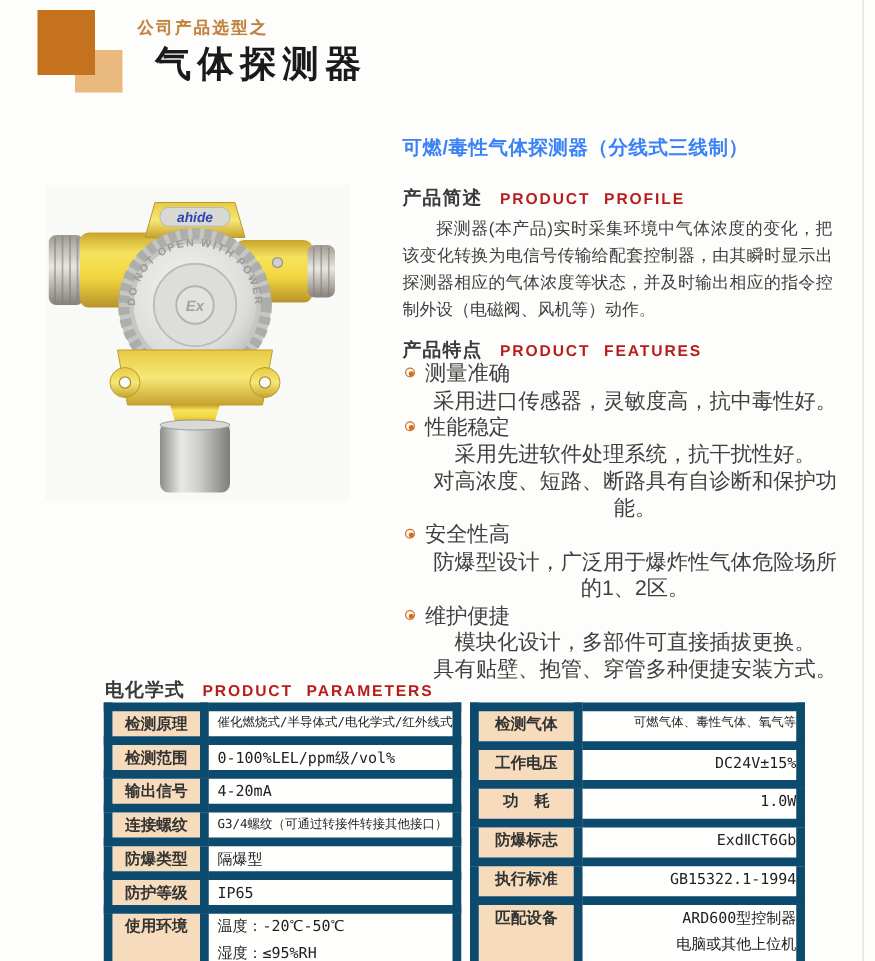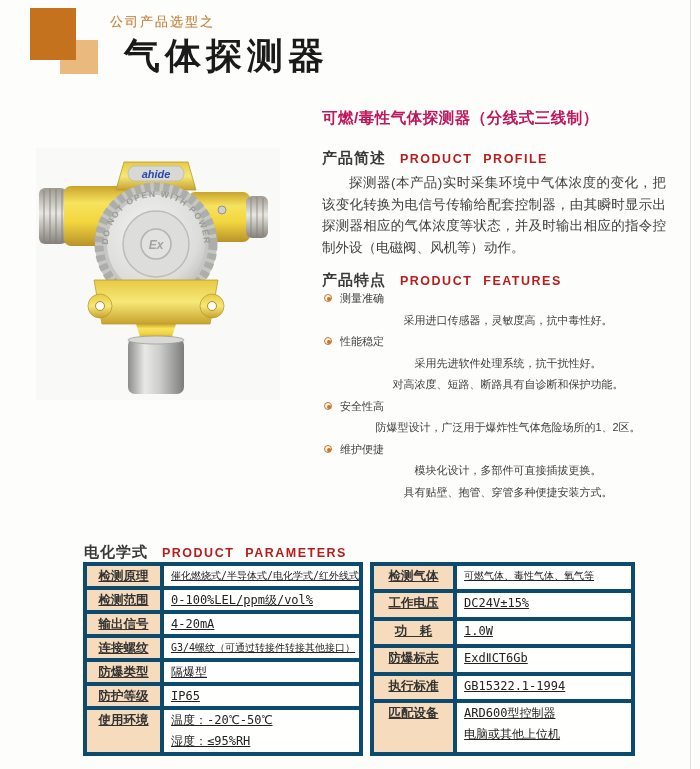--- a/index.html
+++ b/index.html
@@ -7,82 +7,82 @@
   .page {
     position:relative; width:700px; height:769px; margin:0 auto;
     background:#fdfdfb; overflow:hidden; color:#3c3c3c;
   }
   .right-rule { position:absolute; top:0; left:690px; width:1px; height:769px; background:#e0e0de; }
 
   
   .sq-dark  { position:absolute; left:30px; top:8px;  width:46px; height:52px; background:#c4721e; z-index:2; }
   .sq-light { position:absolute; left:60px; top:40px; width:38px; height:34px; background:#e9b97e; z-index:1; }
   .eyebrow {
-    position:absolute; left:110px; top:13px; font-size:13px; font-weight:normal;
+    position:absolute; left:110px; top:13px; font-size:13px; font-weight:bold;
     color:#c08040; letter-spacing:2px;
     text-shadow:0 0 1px #e8d0b0;
   }
   .page-title {
-    position:absolute; left:124px; top:32px; font-size:36px; font-weight:bold;
+    position:absolute; left:124px; top:32px; font-size:29px; font-weight:bold;
     color:#1a1a1a; letter-spacing:5px; font-family:Liberation Sans, sans-serif;
   }
 
   
   .device { position:absolute; left:36px; top:148px; width:244px; height:252px; }
 
   
   .product-heading {
     position:absolute; left:322px; top:108px; width:360px;
-    font-size:15.5px; font-weight:bold; color:#be185d; letter-spacing:0.5px;
+    font-size:15.5px; font-weight:bold; color:#3b82f6; letter-spacing:0.5px;
   }
   .sec-head { position:absolute; font-size:15px; font-weight:bold; color:#3a3a3a; letter-spacing:1px; }
   .sec-head .en { font-weight:bold; color:#b91c1c; font-size:12.5px; letter-spacing:1.5px; margin-left:14px; word-spacing:6px; }
   #profile-head  { left:322px; top:149px; }
   #features-head { left:322px; top:271px; }
   #params-head   { left:84px;  top:543px; }
 
   .profile-body {
     position:absolute; left:322px; top:172px; width:344px;
     font-size:13.5px; line-height:21.5px; color:#3f3f3f;
     text-align:justify; text-indent:2em;
   }
 
-  .features { position:absolute; left:326px; top:288px; width:350px; font-size:11px; color:#3f3f3f; }
+  .features { position:absolute; left:326px; top:288px; width:350px; font-size:17px; color:#3f3f3f; }
   .feat-title { position:relative; line-height:21.5px; padding-left:14px; }
   .bullet {
     position:absolute; left:-2px; top:6px; width:8px; height:8px;
     border:1.5px solid #cf7022; border-radius:50%;
   }
   .bullet::after {
     content:""; position:absolute; left:2px; top:2px; width:4px; height:4px;
     background:#cf7022; border-radius:50%;
   }
   .feat-line { line-height:21.5px; padding-left:14px;text-align:center; }
 
   
   .params { position:absolute; left:83px; top:562px; display:flex; gap:7px; }
   table.ptab { border-collapse:collapse; table-layout:fixed; }
   .ptab td {
-    border:4px solid #0c4a6e; height:21px; vertical-align:top;
-    line-height:20px; overflow:hidden; white-space:nowrap;text-decoration:underline;
+    border:7px solid #0c4a6e; height:21px; vertical-align:top;
+    line-height:20px; overflow:hidden; white-space:nowrap;
   }
   .ptab td.lbl {
     background:#f6dcbc; width:77px; text-align:center;
     font-weight:bold; font-size:12.5px; color:#333;
   }
   .ptab td.val {
     background:#fffffe; padding-left:7px; font-size:12px; color:#222;
     font-family:"DejaVu Sans Mono","Liberation Mono",monospace;
   }
   .ptab td.val.small { font-size:10px; }
   .ptab tr.tall td { height:43px; }
   .ptab .v2line { line-height:21px; }
   #tab-left  td.val { width:196px; }
   #tab-right td.lbl { width:83px; }
-  #tab-right td.val { width:178px; }
+  #tab-right td.val { width:178px;text-align:right; }
 </style>
 </head>
 <body>
 
 <div class="page">
   <div class="right-rule"></div>
 
   <div class="sq-light"></div>
   <div class="sq-dark"></div>
   <div class="eyebrow">公司产品选型之</div>

